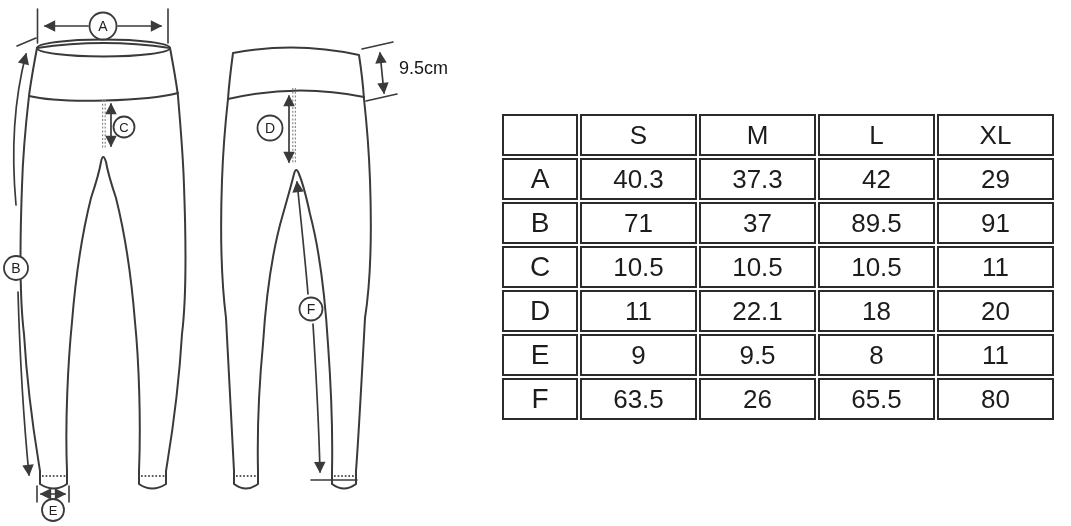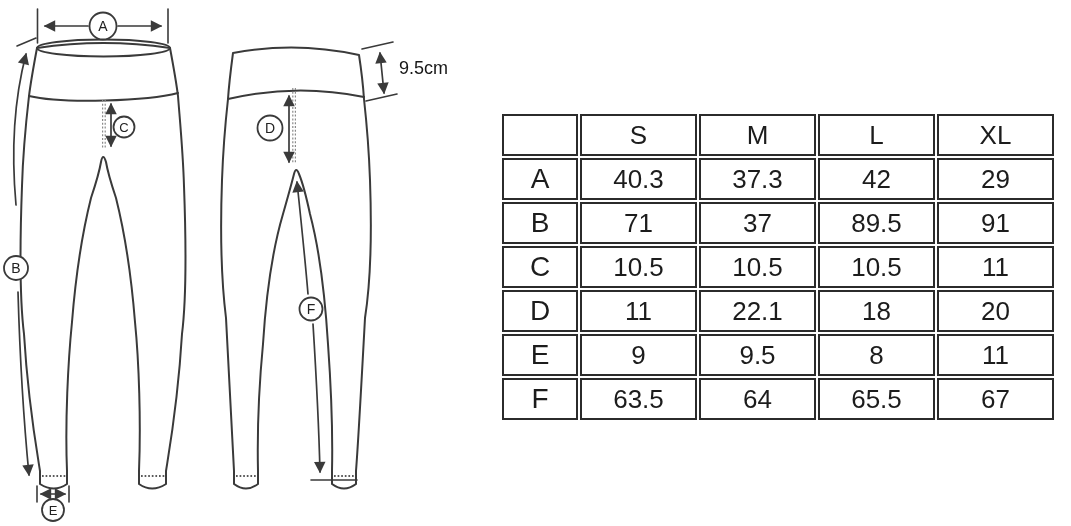--- a/index.html
+++ b/index.html
@@ -190,19 +190,19 @@
       <tr>
         <th class="c-lbl">E</th>
         <td class="c-val">9</td>
         <td class="c-val">9.5</td>
         <td class="c-val">8</td>
         <td class="c-val">11</td>
       </tr>
       <tr>
         <th class="c-lbl">F</th>
         <td class="c-val">63.5</td>
-        <td class="c-val">64</td>
+        <td class="c-val">26</td>
         <td class="c-val">65.5</td>
-        <td class="c-val">67</td>
+        <td class="c-val">80</td>
       </tr>
     </tbody>
   </table>
 </div>
 
 </body></html>

